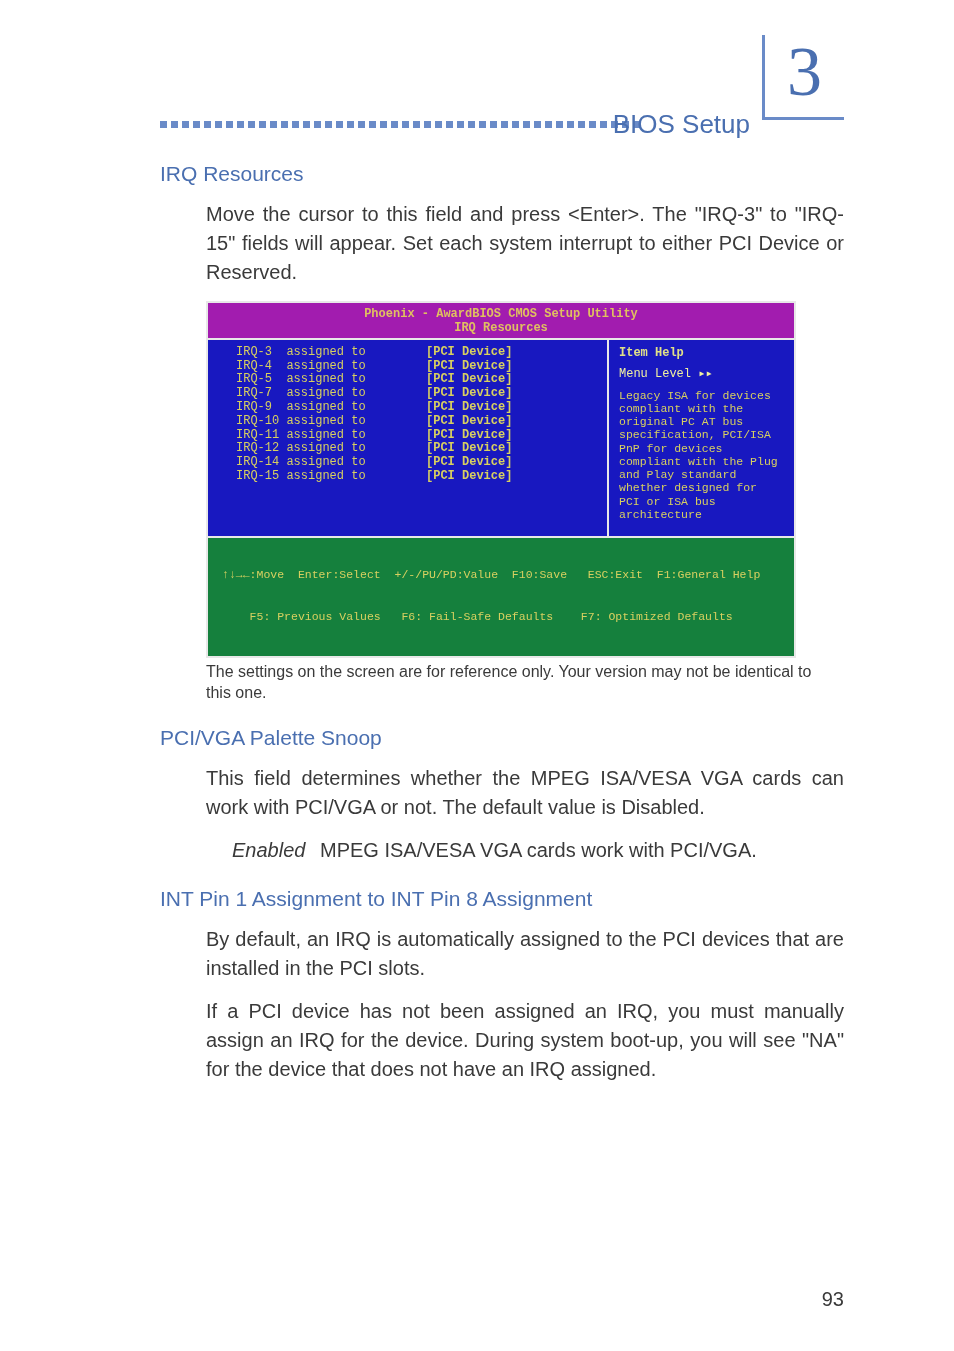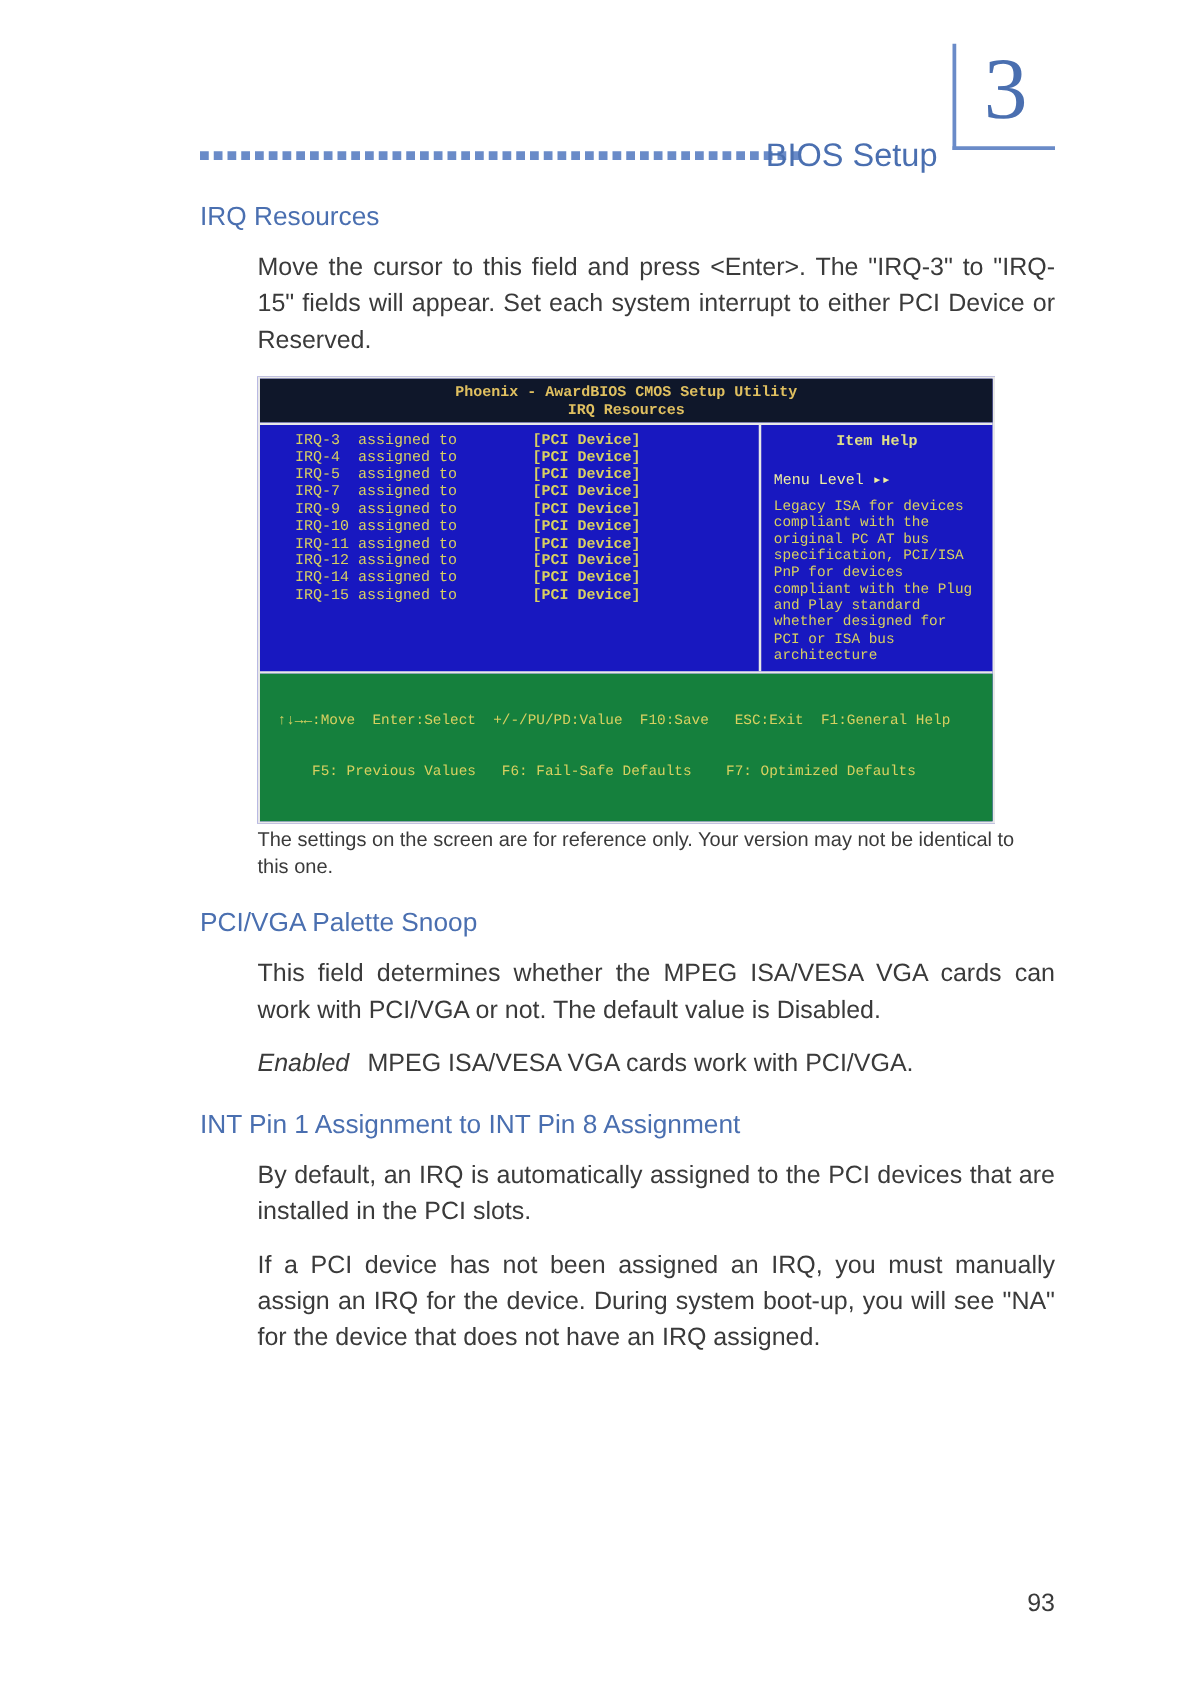--- a/index.html
+++ b/index.html
@@ -74,58 +74,58 @@
   }
   .caption {
     font-size: 16px;
     color: #3a3a3a;
     margin-left: 46px;
     margin-right: 4px;
     margin-top: 4px;
     line-height: 1.3;
   }
   .def-list {
-    margin-left: 46px;
+    margin-left: 72px;
     margin-bottom: 14px;
   }
   .def-row {
     display: flex;
     font-size: 20px;
     line-height: 1.45;
   }
   .def-term {
     font-style: italic;
     width: 88px;
     flex-shrink: 0;
   }
   .def-desc {
     flex: 1;
     text-align: justify;
   }
   .page-num {
     position: absolute;
-    bottom: 56px;
+    bottom: 40px;
     right: 110px;
     font-size: 20px;
     color: #3a3a3a;
   }
 
   
   .bios {
     margin-left: 46px;
     width: 590px;
     background: #1818c0;
     font-family: "Courier New", monospace;
     font-size: 12px;
     color: #fff;
     border: 2px solid #e8e8e8;
     margin-top: 14px;
   }
   .bios-titlebar {
-    background: #0f172a;
+    background: #a21caf;
     text-align: center;
     padding: 4px 0 2px 0;
     color: #e0c060;
     font-weight: bold;
     line-height: 1.2;
   }
   .bios-body {
     display: flex;
     border-top: 2px solid #e8e8e8;
     border-bottom: 2px solid #e8e8e8;
@@ -143,23 +143,22 @@
     white-space: pre;
   }
   .bios-label { color: #d8d060; width: 190px; }
   .bios-value { color: #d8d060; font-weight: bold; }
   .bios-right {
     width: 185px;
     padding: 6px 10px;
     color: #d8d060;
   }
   .bios-help-title {
-    text-align: center;
     color: #e0e088;
-    margin-bottom: 16px;
+    margin-bottom: 6px;
     font-weight: bold;
   }
   .bios-menu-level {
     color: #f0f0a0;
     margin-bottom: 8px;
   }
   .bios-help-text {
     color: #d8d060;
     line-height: 1.15;
     font-size: 11.5px;

